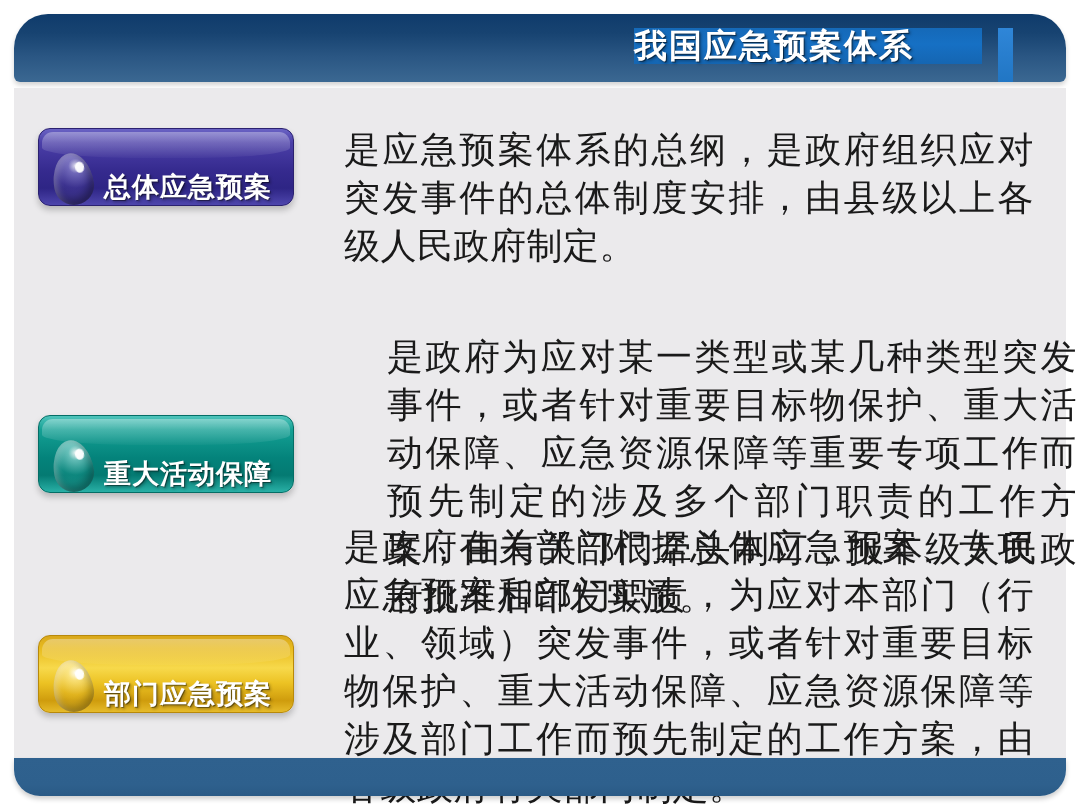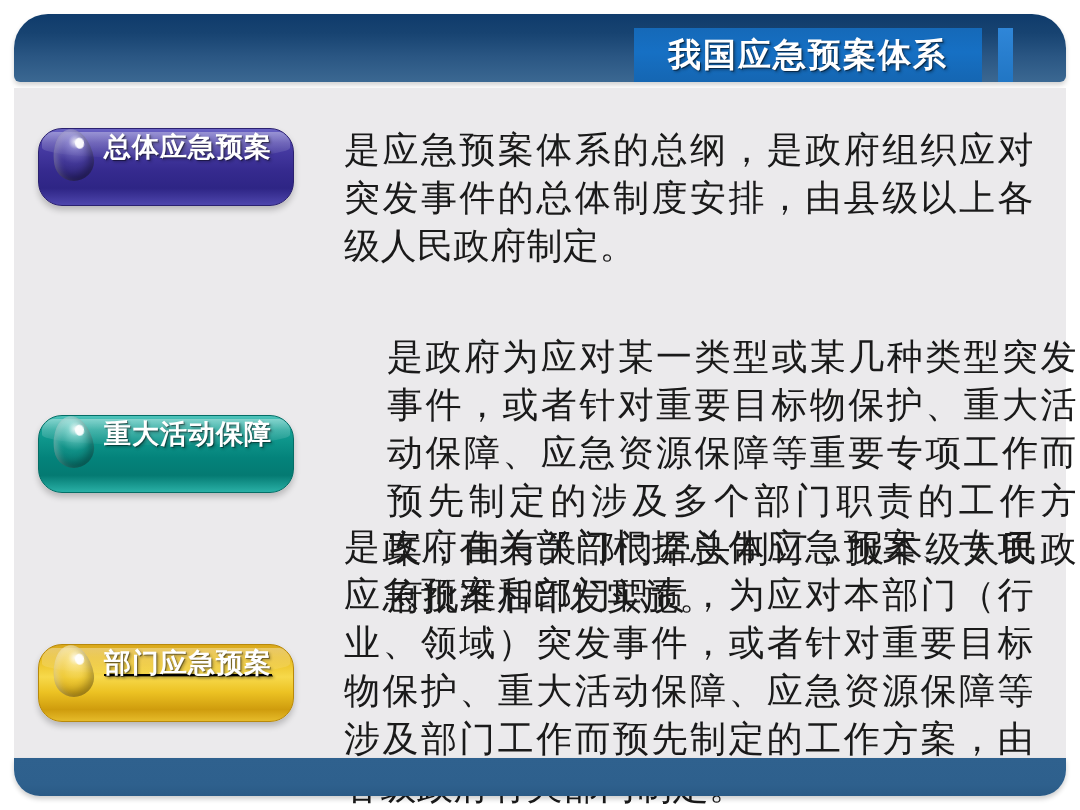--- a/index.html
+++ b/index.html
@@ -34,25 +34,24 @@
     border-top-right-radius: 34px;
     border-bottom-left-radius: 6px;
     border-bottom-right-radius: 6px;
     box-shadow: 0 3px 5px rgba(0,0,0,0.18);
   }
   .header-title-box {
     position: absolute;
     left: 620px;
     top: 14px;
     width: 348px;
-    height: 54px;
+    height: 36px;
     background: linear-gradient(to bottom, #1569b8 0%, #1670c4 45%, #1566b2 100%);
     display: flex;
     align-items: center;
-    justify-content: center;
   }
   .header-title-text {
     color: #ffffff;
     font-size: 33px;
     font-weight: bold;
     letter-spacing: 2px;
     text-shadow: 1px 1px 0 rgba(0,0,0,0.45), 2px 2px 3px rgba(0,0,0,0.35);
     white-space: nowrap;
   }
   .header-accent-bar {
@@ -96,23 +95,23 @@
   .row-1 { top: 38px; }
   .row-2 { top: 245px; }
   .row-3 { top: 435px; }
 
   
   .pill {
     position: absolute;
     left: 24px;
     width: 254px;
     height: 76px;
-    border-radius: 24px;
+    border-radius: 12px;
     display: flex;
-    align-items: flex-start;
+    align-items: flex-end;
     box-shadow: 0 4px 6px rgba(0,0,0,0.22);
     overflow: hidden;
   }
   .pill::after {
     content: "";
     position: absolute;
     left: 3px;
     right: 3px;
     top: 3px;
     height: 34%;
@@ -227,21 +226,21 @@
       <div class="pill pill-2" style="top:82px;">
         <span class="droplet droplet-2">
           <span class="spark"></span>
         </span>
         <span class="pill-label">重大活动保障</span>
       </div>
       <div class="para para-2">是政府为应对某一类型或某几种类型突发事件，或者针对重要目标物保护、重大活动保障、应急资源保障等重要专项工作而预先制定的涉及多个部门职责的工作方案，由有关部门牵头制订，报本级人民政府批准后印发实施。</div>
     </div>
 
     <div class="row row-3">
-      <div class="pill pill-3" style="top:121px;text-decoration:underline;">
+      <div class="pill pill-3" style="top:112px;">
         <span class="droplet droplet-3">
           <span class="spark"></span>
         </span>
         <span class="pill-label">部门应急预案</span>
       </div>
       <div class="para para-3">是政府有关部门根据总体应急预案、专项应急预案和部门职责，为应对本部门（行业、领域）突发事件，或者针对重要目标物保护、重大活动保障、应急资源保障等涉及部门工作而预先制定的工作方案，由各级政府有关部门制定。</div>
     </div>
 
   </div>
 

